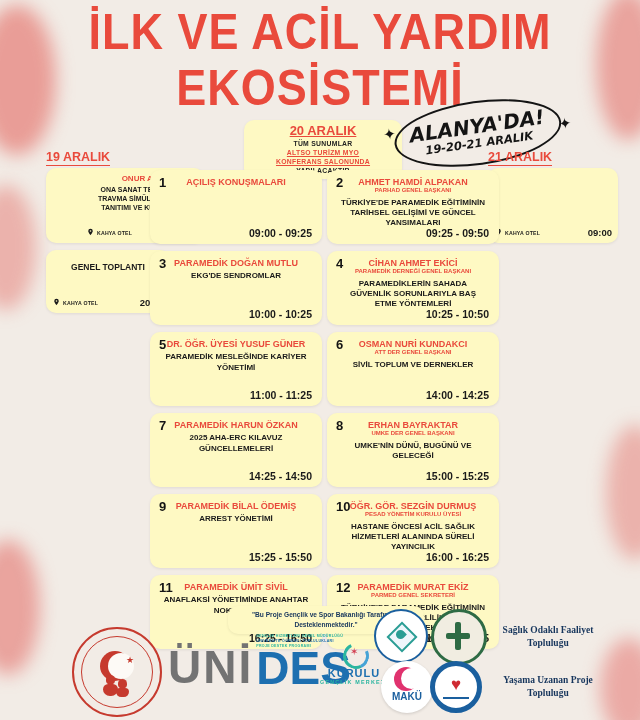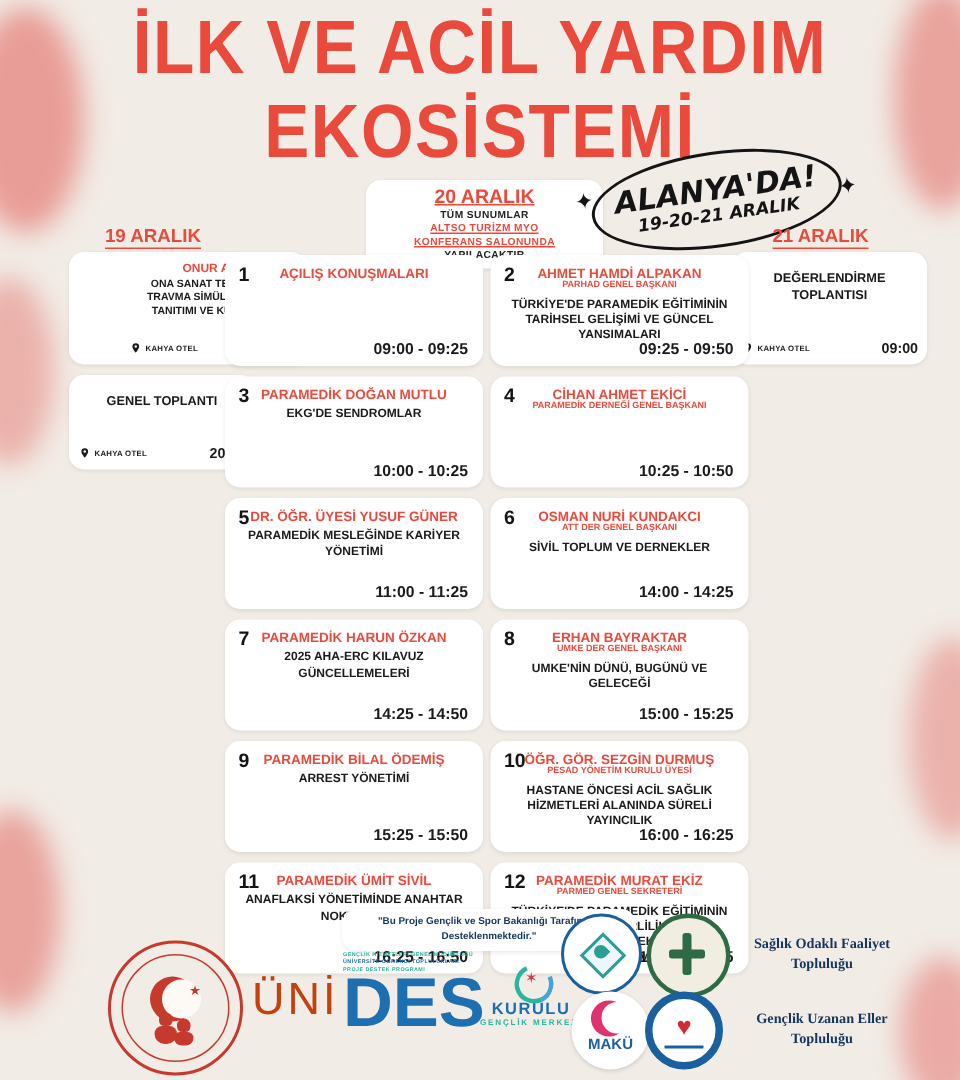--- a/index.html
+++ b/index.html
@@ -26,26 +26,26 @@
 
   .badge{position:absolute;left:388px;top:97px;width:180px;height:74px;transform:rotate(-8deg);}
   .badge .oval{position:absolute;left:6px;top:4px;width:164px;height:60px;border:2.5px solid #141414;
                border-radius:50%;display:flex;flex-direction:column;align-items:center;justify-content:center;}
   .badge .bl1{font-family:"DejaVu Sans",sans-serif;font-style:italic;font-weight:bold;font-size:20px;color:#141414;line-height:20px;}
   .badge .bl2{font-family:"DejaVu Sans",sans-serif;font-style:italic;font-weight:bold;font-size:11.5px;color:#141414;line-height:14px;}
   .badge .dia{position:absolute;font-size:15px;color:#141414;}
   .badge .dia.dl{left:-4px;top:16px;}
   .badge .dia.dr{right:-4px;top:30px;}
 
-  .day-header{position:absolute;text-align:center;color:#e94a3c;font-weight:bold;font-size:12.5px;}
+  .day-header{position:absolute;text-align:left;color:#e94a3c;font-weight:bold;font-size:12.5px;}
   .day-header span{border-bottom:1.6px solid #e94a3c;padding-bottom:1px;}
   .dh19{left:46px;top:150px;width:112px;}
   .dh21{left:488px;top:150px;width:118px;}
 
-  .card{background:#ffffff;border-radius:10px;box-shadow:0 1px 3px rgba(0,0,0,.08);}
+  .card{background:#fef9c3;border-radius:10px;box-shadow:0 1px 3px rgba(0,0,0,.08);}
   .side-card{position:absolute;display:flex;flex-direction:column;padding:6px 6px 5px 6px;text-align:center;}
   .sc-a{left:46px;top:168px;width:112px;height:64px;padding-left:40px;}
   .sc-b{left:46px;top:250px;width:112px;height:52px;}
   .sc-c{left:488px;top:168px;width:118px;height:64px;}
   .side-speaker{color:#e94a3c;font-weight:bold;font-size:8px;}
   .side-title{color:#1a1a1a;font-weight:bold;font-size:7px;line-height:1.3;margin-top:2px;}
   .side-title.big{font-size:8.5px;margin-top:6px;}
   .side-bottom{margin-top:auto;display:flex;align-items:center;}
   .venue{font-size:5.2px;font-weight:bold;color:#1a1a1a;margin-left:2px;letter-spacing:.2px;}
   .side-time{margin-left:auto;font-weight:bold;font-size:9.5px;color:#1a1a1a;}
@@ -69,21 +69,21 @@
   .ministry .cres{position:absolute;left:26px;top:22px;width:30px;height:30px;background:#c63a2e;border-radius:50%;}
   .ministry .cres::after{content:"";position:absolute;left:8px;top:2px;width:26px;height:26px;background:#fdfaf6;border-radius:50%;}
   .ministry .star{position:absolute;left:52px;top:26px;color:#c63a2e;font-size:9px;}
   .ministry .p1,.ministry .p2{position:absolute;width:9px;height:9px;background:#c63a2e;border-radius:50% 50% 40% 40%;}
   .ministry .p1{left:32px;top:46px;}
   .ministry .p2{left:44px;top:50px;}
   .ministry .body1{position:absolute;left:29px;top:55px;width:15px;height:12px;background:#c63a2e;border-radius:6px 6px 8px 8px;}
   .ministry .body2{position:absolute;left:42px;top:59px;width:13px;height:9px;background:#c63a2e;border-radius:6px 6px 8px 8px;}
 
   .unides{position:absolute;left:168px;top:634px;display:flex;align-items:flex-end;}
-  .unides .uni{font-size:30px;line-height:40px;color:#c2410c;font-weight:normal;letter-spacing:2px;}
+  .unides .uni{font-size:46px;line-height:40px;color:#737373;font-weight:bold;letter-spacing:2px;}
   .unides .right{display:flex;flex-direction:column;margin-left:3px;}
   .unides .tiny{font-size:3.6px;font-weight:bold;color:#2bb5a0;letter-spacing:.3px;line-height:1.4;}
   .unides .tiny.blue{color:#1d6fb0;}
   .unides .des{font-size:46px;line-height:38px;color:#1d6fb0;font-weight:bold;letter-spacing:0px;}
 
   .agm{position:absolute;left:318px;top:640px;width:72px;text-align:center;}
   .agm .icon{position:relative;margin:0 auto;width:26px;height:26px;}
   .agm .arc{position:absolute;left:2px;top:3px;width:20px;height:20px;border:3px solid #2bb5a0;border-radius:50%;border-top-color:transparent;border-right-color:#46a3d6;transform:rotate(20deg);}
   .agm .fig{position:absolute;left:9px;top:6px;color:#d23a4e;font-size:10px;}
   .agm .t1{color:#1d6fb0;font-weight:bold;font-size:11px;letter-spacing:1px;margin-top:1px;}
@@ -169,21 +169,20 @@
     <div class="side-bottom">
       <svg class="pin-icon" width="9" height="11" viewBox="0 0 24 24">
           <path fill="#1a1a1a" d="M12 2a6 6 0 0 0-6 6c0 4.4 6 11 6 11s6-6.6 6-11a6 6 0 0 0-6-6zm0 8.2a2.2 2.2 0 1 1 0-4.4 2.2 2.2 0 0 1 0 4.4z"></path>
         </svg>
       <span class="venue">KAHYA OTEL</span>
       <span class="side-time">20:00</span>
     </div>
   </div>
 
   <div class="side-card card sc-c">
-    <div class="side-title big">DEĞERLENDİRME TOPLANTISI</div>
     <div class="side-bottom">
       <svg class="pin-icon" width="9" height="11" viewBox="0 0 24 24">
           <path fill="#1a1a1a" d="M12 2a6 6 0 0 0-6 6c0 4.4 6 11 6 11s6-6.6 6-11a6 6 0 0 0-6-6zm0 8.2a2.2 2.2 0 1 1 0-4.4 2.2 2.2 0 0 1 0 4.4z"></path>
         </svg>
       <span class="venue">KAHYA OTEL</span>
       <span class="side-time">09:00</span>
     </div>
   </div>
 
   <div class="sess-col col-a">
@@ -236,20 +235,21 @@
       <span class="num">2</span>
       <div class="sp">AHMET HAMDİ ALPAKAN</div>
       <div class="sub">PARHAD GENEL BAŞKANI</div>
       <div class="ti">TÜRKİYE'DE PARAMEDİK EĞİTİMİNİN TARİHSEL GELİŞİMİ VE GÜNCEL YANSIMALARI</div>
       <span class="tm">09:25 - 09:50</span>
     </div>
     <div class="scard card">
       <span class="num">4</span>
       <div class="sp">CİHAN AHMET EKİCİ</div>
       <div class="sub">PARAMEDİK DERNEĞİ GENEL BAŞKANI</div>
+      <div class="ti">PARAMEDİKLERİN SAHADA GÜVENLİK SORUNLARIYLA BAŞ ETME YÖNTEMLERİ</div>
       <span class="tm">10:25 - 10:50</span>
     </div>
     <div class="scard card">
       <span class="num">6</span>
       <div class="sp">OSMAN NURİ KUNDAKCI</div>
       <div class="sub">ATT DER GENEL BAŞKANI</div>
       <div class="ti">SİVİL TOPLUM VE DERNEKLER</div>
       <span class="tm">14:00 - 14:25</span>
     </div>
     <div class="scard card">
@@ -324,17 +324,17 @@
   <div class="circle-logo yue">
     <div class="heart">♥</div>
     <div class="line"></div>
   </div>
 
   <div class="community comm1">
     <div>Sağlık Odaklı Faaliyet</div>
     <div>Topluluğu</div>
   </div>
   <div class="community comm2">
-    <div>Gençlik Uzanan Eller</div>
+    <div>Yaşama Uzanan Proje</div>
     <div>Topluluğu</div>
   </div>
 
 </div>
 
 </body></html>

